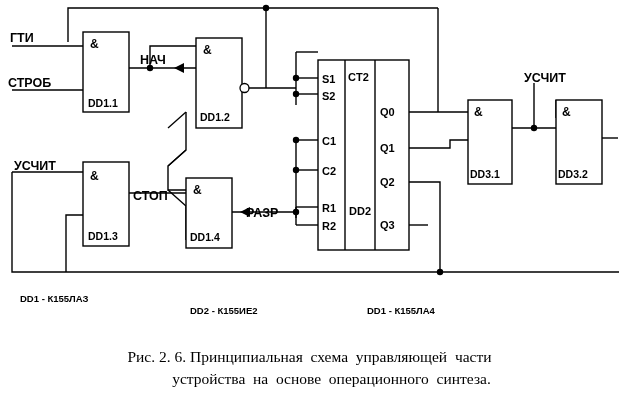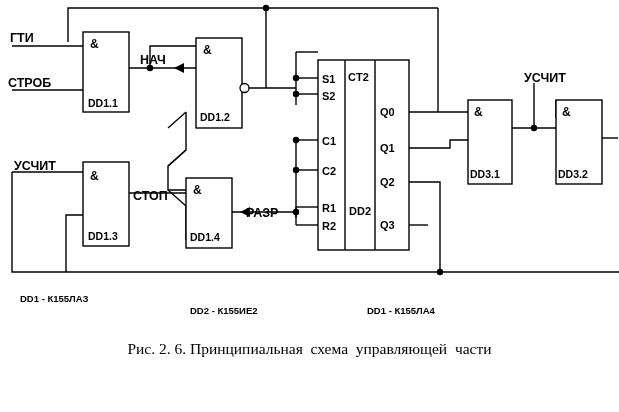--- a/index.html
+++ b/index.html
@@ -20,21 +20,21 @@
   #schematic {
     position: absolute;
     left: 0;
     top: 0;
     width: 619px;
     height: 330px;
   }
   .caption {
     position: absolute;
     left: 0;
-    top: 338px;
+    top: 346px;
     width: 619px;
     text-align: center;
     font-family: "Liberation Serif", serif;
     font-size: 15.5px;
     color: #000000;
     line-height: 1.45;
   }
   .caption .line {
     display: block;
     white-space: pre;
@@ -212,15 +212,16 @@
     <text class="lbl-sig" x="524" y="82">УСЧИТ</text>
 
     <text class="lbl-note" x="20" y="302">DD1 - К155ЛАЗ</text>
     <text class="lbl-note" x="190" y="314">DD2 - К155ИЕ2</text>
     <text class="lbl-note" x="367" y="314">DD1 - К155ЛА4</text>
 
   </svg>
 
   <div class="caption">
     <span class="line line1">Рис. 2. 6. Принципиальная  схема  управляющей  части</span>
+    <span class="line line2">устройства  на  основе  операционного  синтеза.</span>
   </div>
 
 </div>
 
 </body></html>

